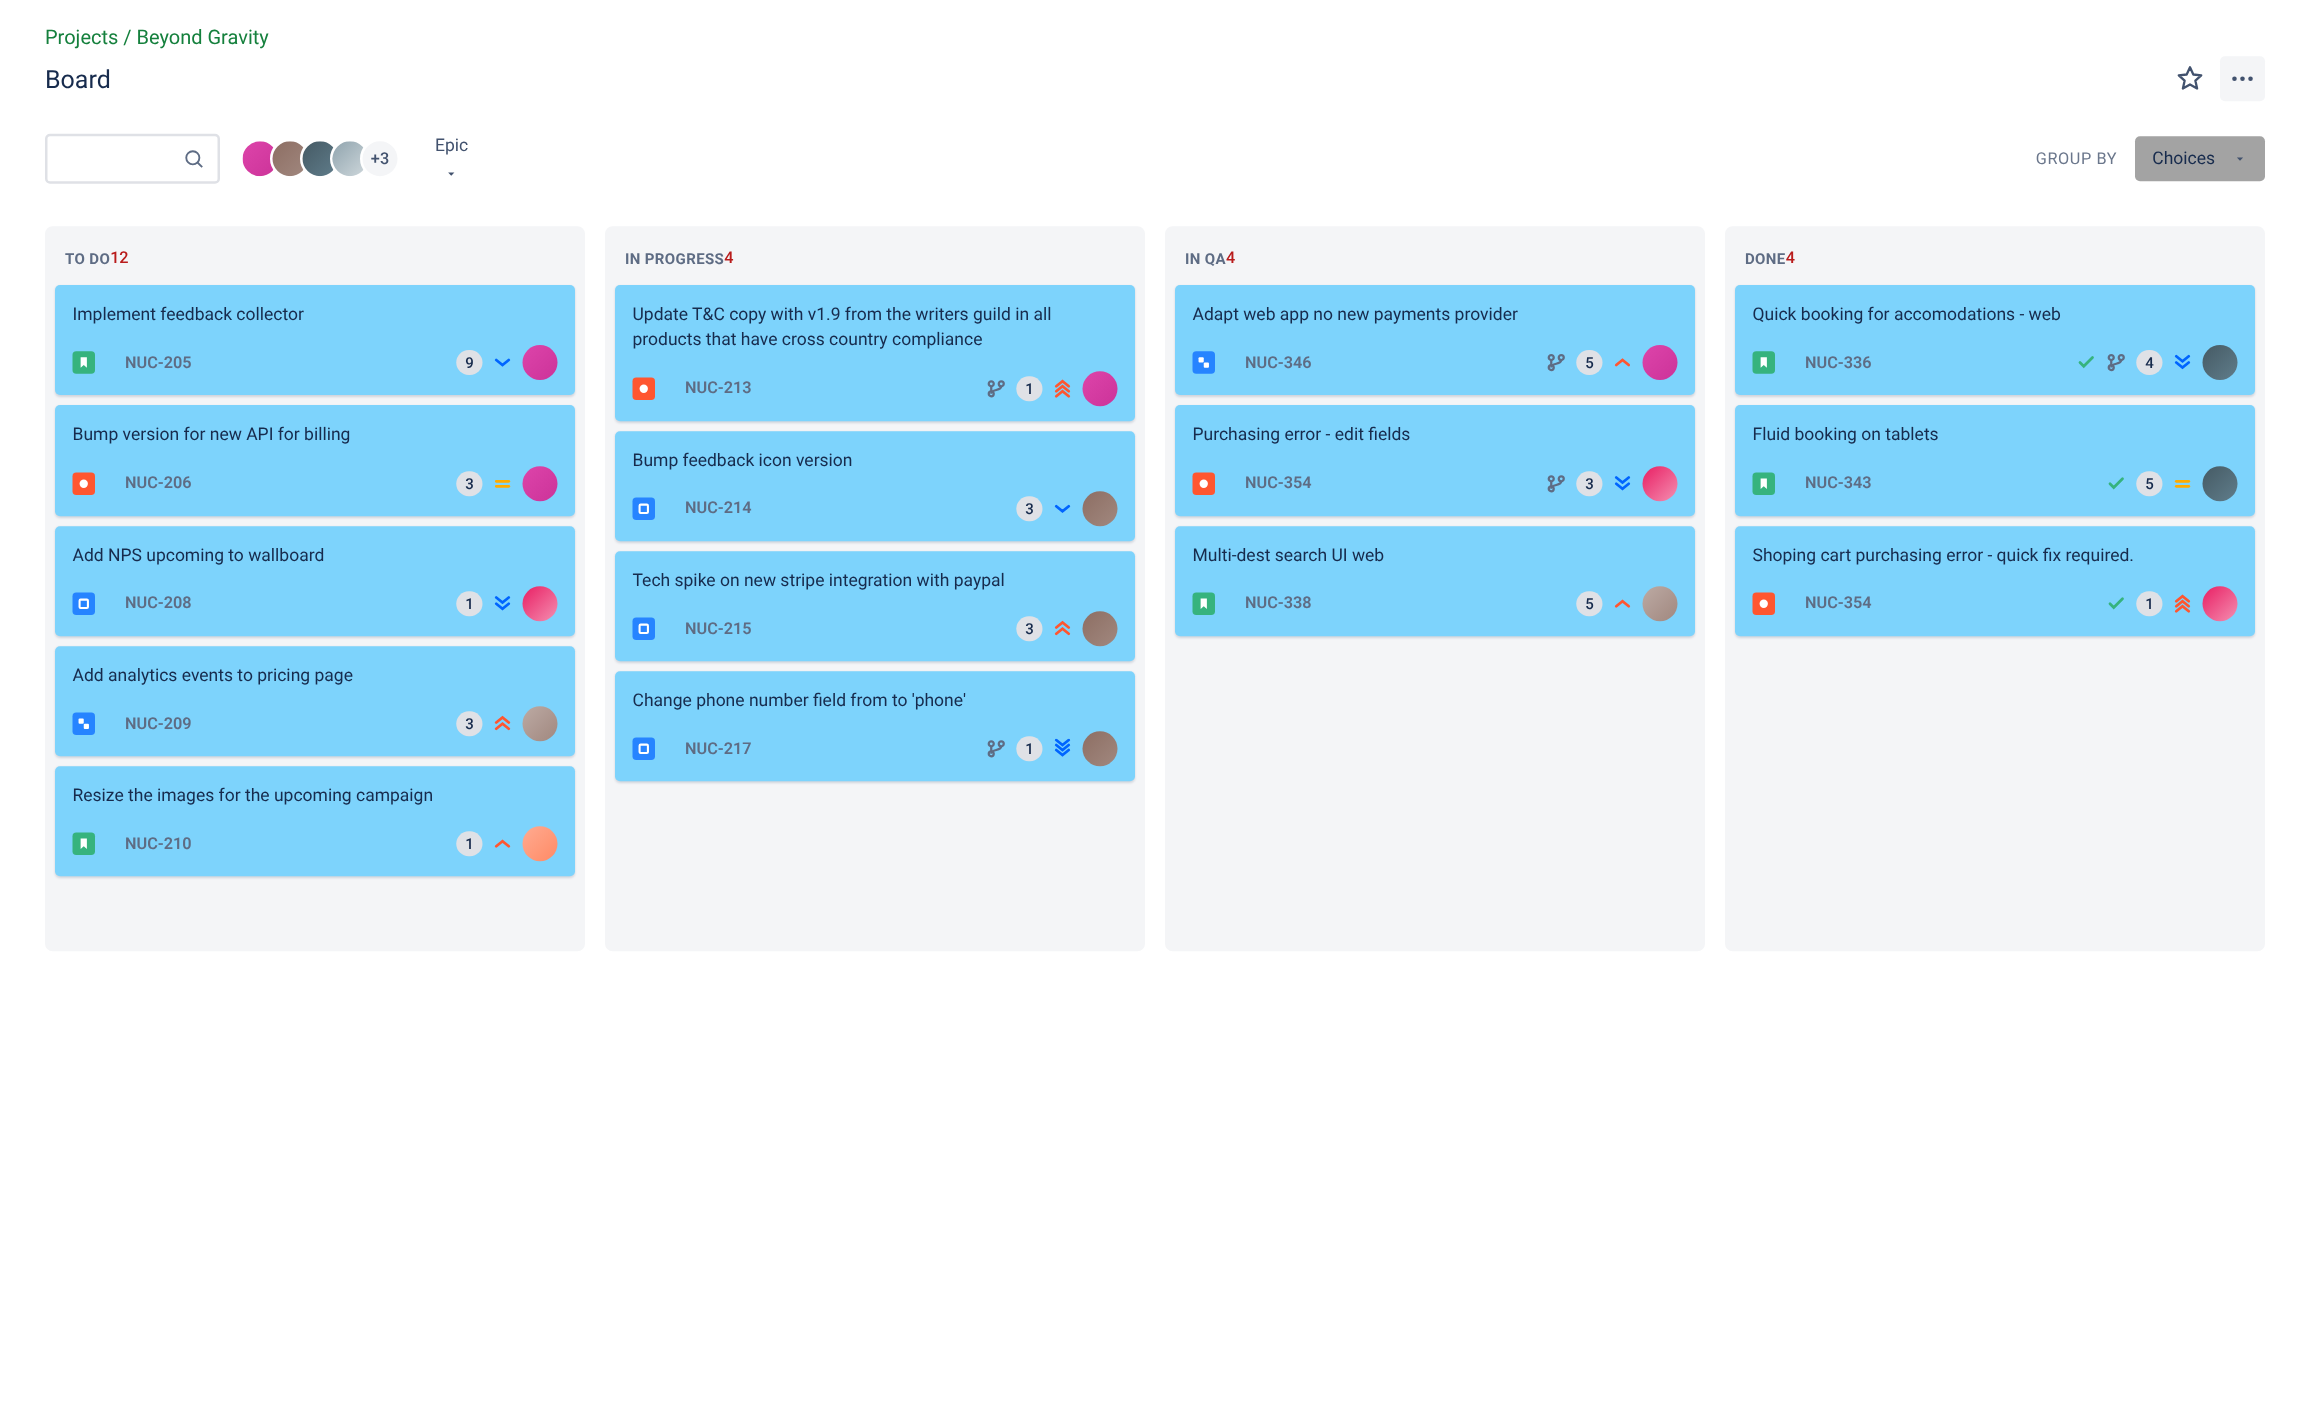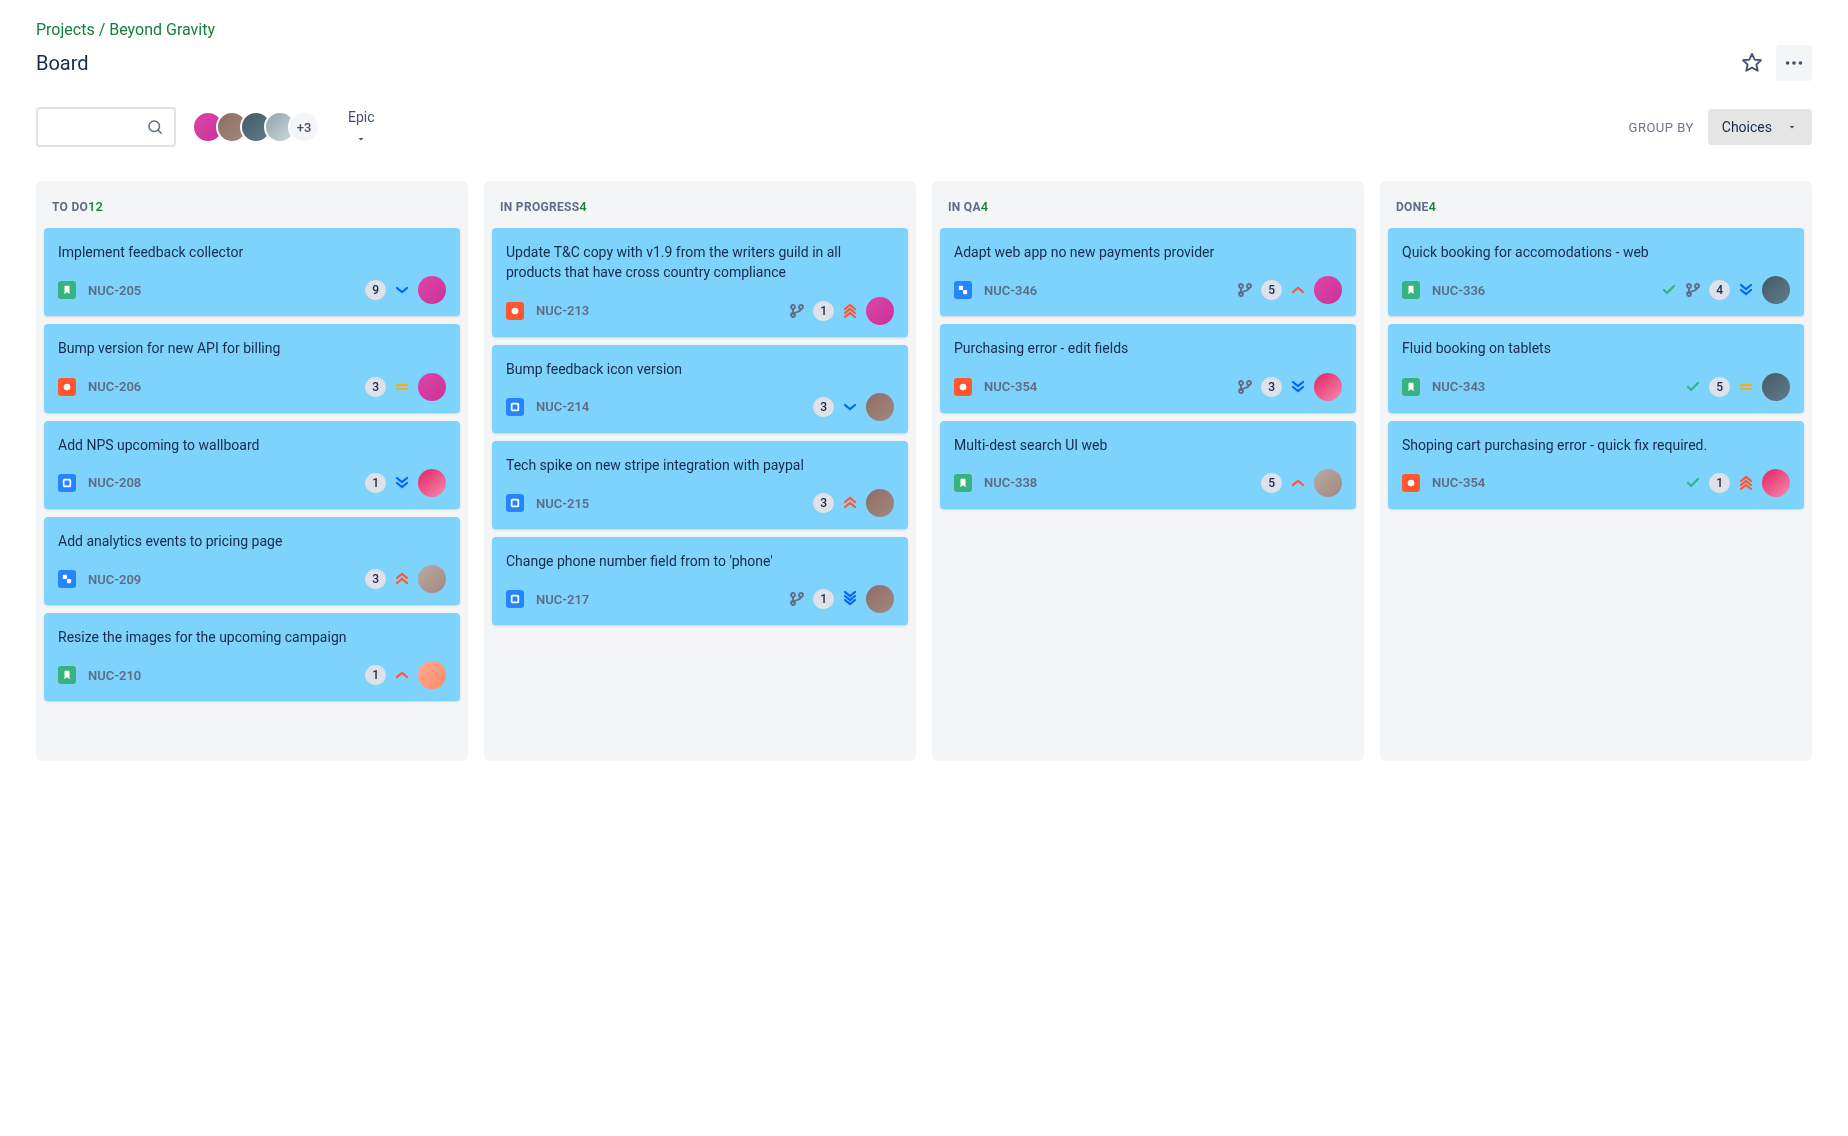--- a/index.html
+++ b/index.html
@@ -69,21 +69,21 @@
     display: flex; align-items: center; gap: 8px;
     padding: 8px 12px; cursor: pointer;
     font-size: 14px; color: #42526E; border-radius: 4px; flex-direction: column;
   }
   .toolbar-right { display: flex; align-items: center; gap: 14px; }
   .group-by-label {
     font-size: 13px; font-weight: 400; color: #6B778C;
     letter-spacing: 0.5px;
   }
   .group-by-select {
-    background: #e5e5e5;
+    background: #a3a3a3;
     border-radius: 4px;
     padding: 10px 14px;
     display: flex; align-items: center; gap: 14px;
     font-size: 14px; color: #172B4D;
     cursor: pointer;
   }
   .board {
     display: flex;
     gap: 16px;
     align-items: flex-start;
@@ -97,42 +97,42 @@
   }
   .column-header {
     display: flex; align-items: center; 
     padding: 4px 8px 14px 8px;
   }
   .column-title {
     font-size: 12px; font-weight: 700; color: #5E6C84;
     letter-spacing: 0.3px;
   }
   .column-count {
-    font-size: 13px; color: #15803d; font-weight: 500;
+    font-size: 13px; color: #b91c1c; font-weight: 500;
   }
   .card {
     background: #7dd3fc;
     border-radius: 4px;
     box-shadow: 0 1px 2px rgba(9,30,66,0.15);
     padding: 14px 14px 12px 14px;
     margin-bottom: 8px;
     cursor: pointer;
   }
   .card-title {
     font-size: 14px;
     color: #172B4D;
     line-height: 1.45;
     margin-bottom: 14px;
   }
   .card-footer {
     display: flex;
     align-items: center;
     justify-content: space-between;
   }
-  .card-left { display: flex; align-items: center; gap: 12px; }
+  .card-left { display: flex; align-items: center; gap: 24px; }
   .card-right { display: flex; align-items: center; gap: 8px; }
   .issue-icon {
     width: 18px; height: 18px; border-radius: 3px;
     display: flex; align-items: center; justify-content: center;
     flex-shrink: 0;
   }
   .issue-key {
     font-size: 13px; font-weight: 600; color: #5E6C84;
   }
   .badge {

